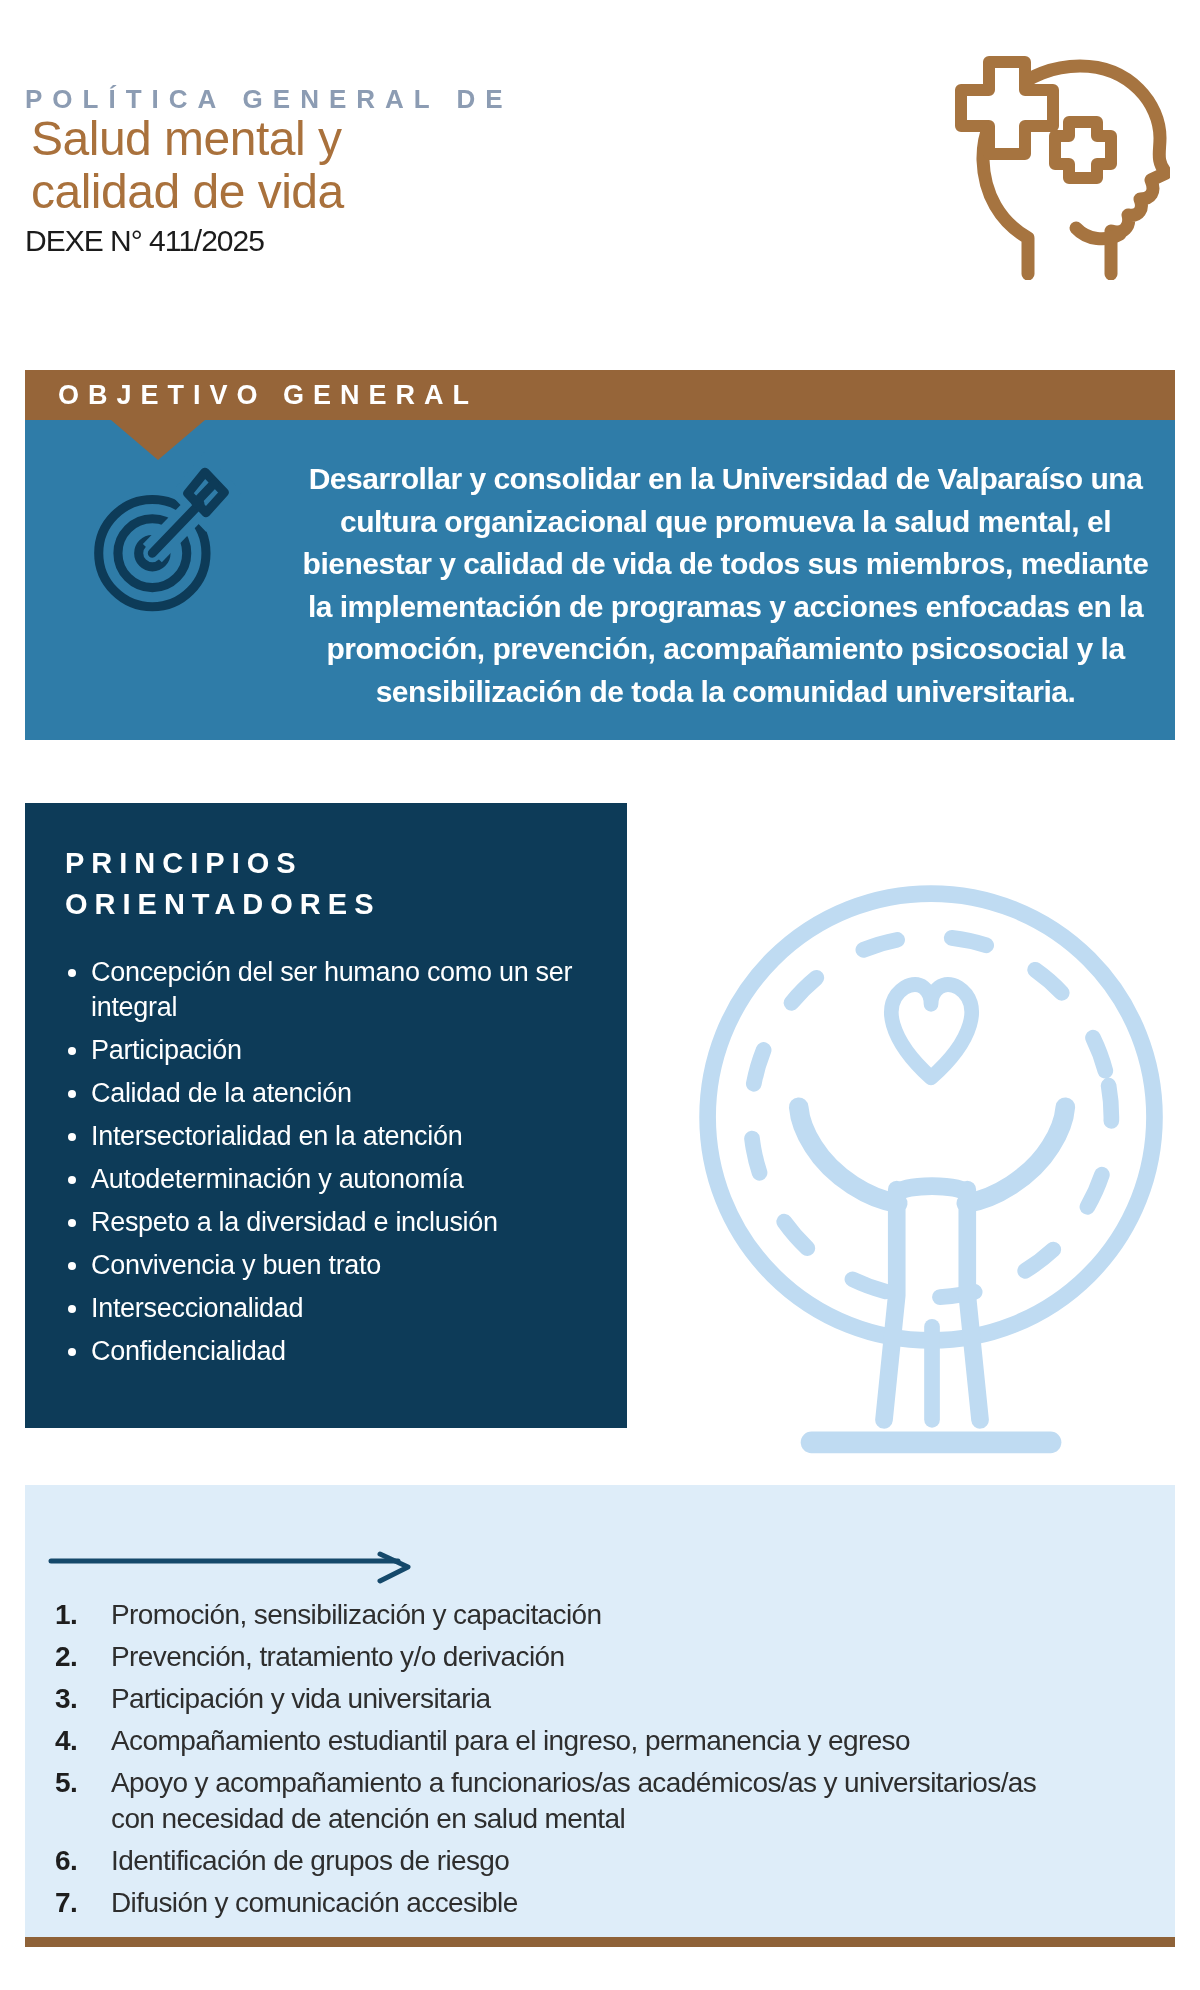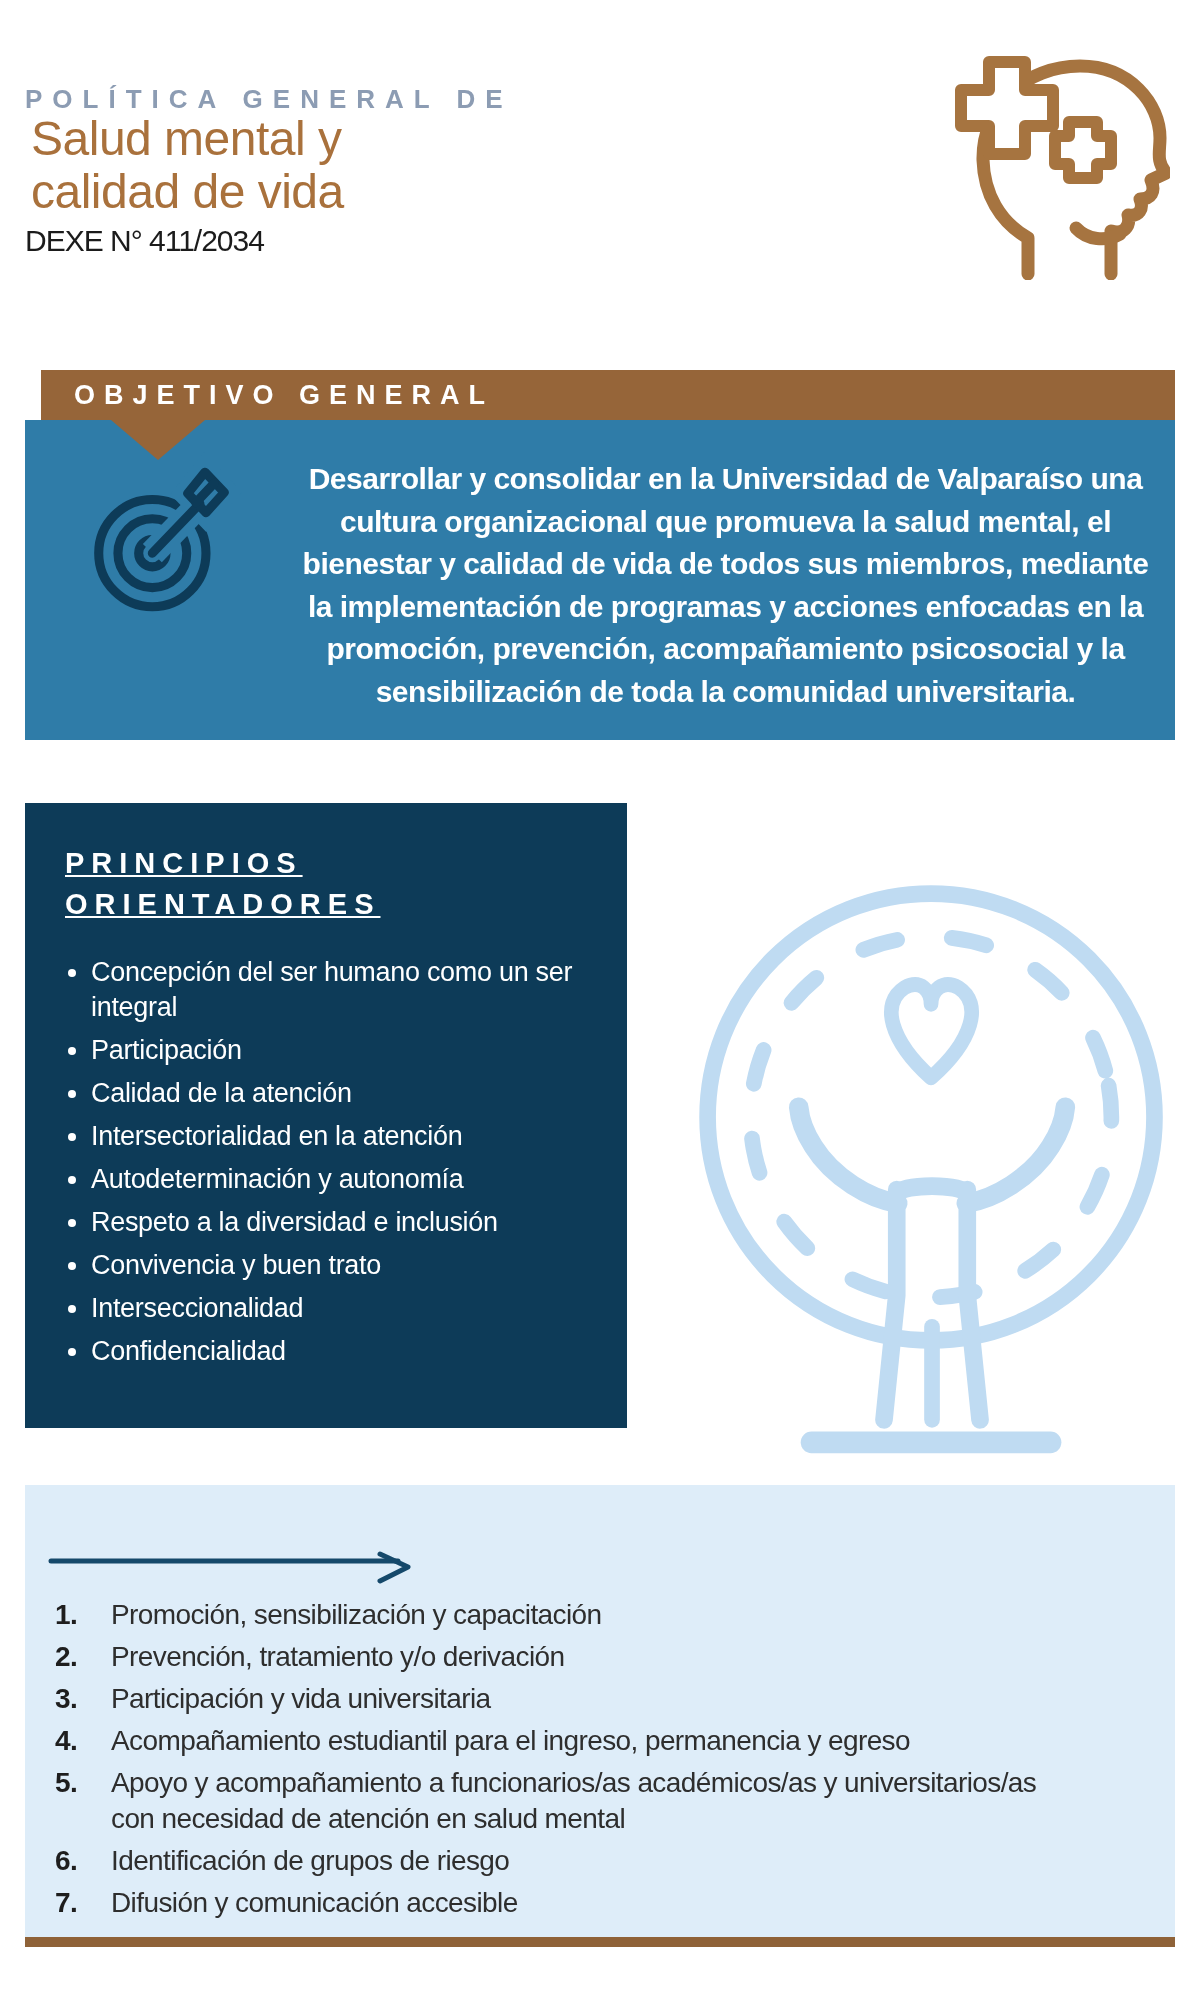--- a/index.html
+++ b/index.html
@@ -37,21 +37,21 @@
     font-size:30px;color:var(--subtitle_dark);letter-spacing:-1px;
   }
   .head-icon{position:absolute;left:930px;top:28px;width:240px;height:252px;}
   .head-icon path{fill:none;stroke:var(--brown_icon);stroke-width:13;stroke-linecap:round;stroke-linejoin:round;}
   .head-icon .cross{fill:#ffffff;stroke-width:12;}
 
   
   .objective{position:absolute;left:25px;top:370px;width:1150px;}
   .objective-bar{
     height:50px;background:var(--brown_bar);display:flex;align-items:center;
-    color:#fff;font-weight:bold;font-size:27px;letter-spacing:9px;padding-left:33px;box-sizing:border-box;margin-left:16px;
+    color:#fff;font-weight:bold;font-size:27px;letter-spacing:9px;padding-left:33px;box-sizing:border-box;
   }
   .objective-body{position:relative;height:320px;background:var(--blue_box);}
   .objective-pointer{
     position:absolute;left:86px;top:0;width:0;height:0;
     border-left:47px solid transparent;border-right:47px solid transparent;
     border-top:40px solid var(--brown_bar);
   }
   .target-icon{position:absolute;left:62px;top:32px;width:158px;height:172px;}
   .target-icon circle{fill:none;stroke:var(--navy_box);stroke-width:9;}
   .target-icon .dart{fill:none;stroke:var(--navy_box);stroke-width:9;stroke-linecap:round;stroke-linejoin:round;}
@@ -60,21 +60,21 @@
     position:absolute;left:245px;top:38px;width:895px;
     color:#fff;font-weight:bold;font-size:30px;line-height:42.5px;letter-spacing:-0.5px;text-align:center;
   }
 
   
   .principles{
     position:absolute;left:25px;top:803px;width:602px;height:625px;
     background:var(--navy_box);color:#fff;box-sizing:border-box;
   }
   .principles-heading{
-    margin:40px 0 0 40px;font-size:29px;font-weight:bold;letter-spacing:7px;line-height:41px;text-decoration:underline;
+    margin:40px 0 0 40px;font-size:29px;font-weight:bold;letter-spacing:7px;line-height:41px;
   }
   .principles-list{
     margin:30px 0 4px 0;padding:0 18px 0 66px;list-style:disc outside;
   }
   .principles-list li{
     font-size:27px;line-height:35px;margin-bottom:8px;letter-spacing:-0.3px;white-space:pre-line;
   }
   .person-icon{position:absolute;left:688px;top:866px;width:490px;height:600px;}
   .person-icon path,.person-icon circle{fill:none;stroke:var(--icon_light_blue);stroke-linecap:round;stroke-linejoin:round;}
 
@@ -103,21 +103,21 @@
   .footer-bar{
     position:absolute;left:25px;top:1937px;width:1150px;height:10px;background:var(--brown_footer);
   }
 </style>
 </head>
 <body>
 
 <div class="kicker">POLÍTICA GENERAL DE</div>
 <div class="main-title pre">Salud mental y
 calidad de vida</div>
-<div class="subtitle">DEXE N° 411/2034</div>
+<div class="subtitle">DEXE N° 411/2025</div>
 
 <svg class="head-icon" viewBox="0 0 240 252" aria-hidden="true">
   <path d="M98 246 V210 C70 194 54 166 53 132 C52 78 96 38 150 38 C200 38 230 76 230 110 C230 124 226 133 236 145 L221 152 C226 164 221 171 210 171 C214 181 209 189 198 187 C201 199 193 207 181 203 L181 246"></path>
   <path d="M146 200 C157 212 176 214 190 206"></path>
   <path class="cross" d="M59 34 H95 V62 H123 V98 H95 V126 H59 V98 H31 V62 H59 Z"></path>
   <path class="cross" d="M139 94 H167 V108 H181 V136 H167 V150 H139 V136 H125 V108 H139 Z"></path>
 </svg>
 
 <div class="objective">
   <div class="objective-bar">OBJETIVO GENERAL</div>

